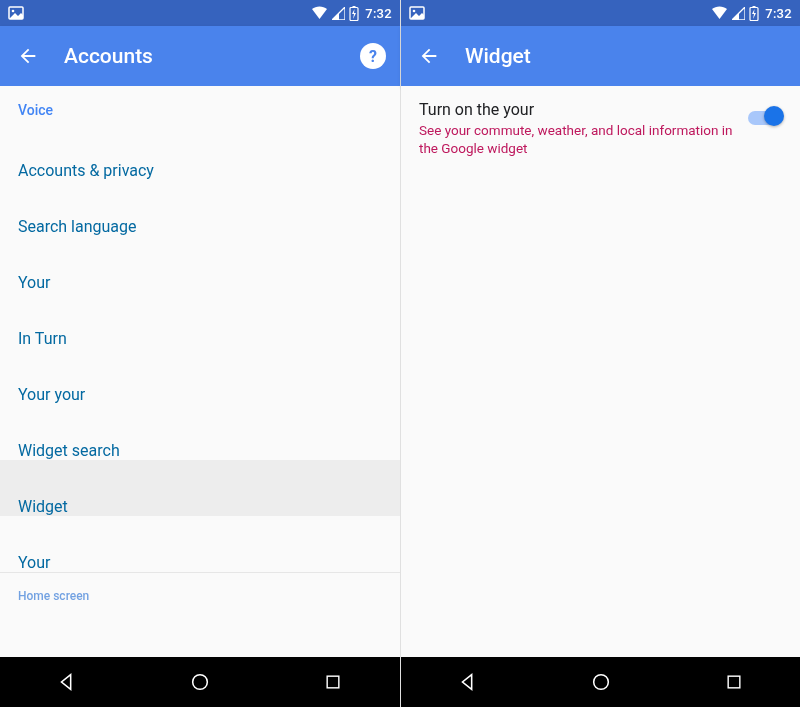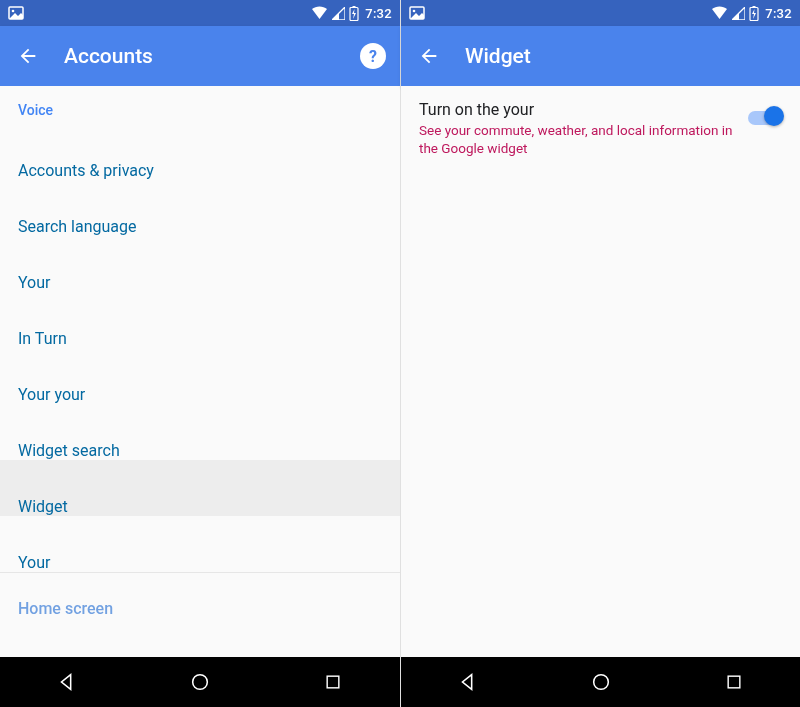--- a/index.html
+++ b/index.html
@@ -67,25 +67,24 @@
     display: flex;
     align-items: flex-end;
     font-size: 16px;
     color: #0369a1;
     cursor: pointer;
   }
   .list-item.selected { background: #ededed; }
   .divider { height: 1px; background: #e6e6e6; margin: 0; }
   .peek {
     color: #1967d2;
-    font-size: 16px;
+    font-size: 12px;
     font-weight: 500;
     padding: 16px 18px 0;
     opacity: .6;
-    margin-top: 10px;
   }
 
   
   .switch-row {
     display: flex;
     padding: 14px 16px 12px 18px;
     gap: 14px;
     align-items: flex-start;
   }
   .switch-row .texts { flex: 1; }

